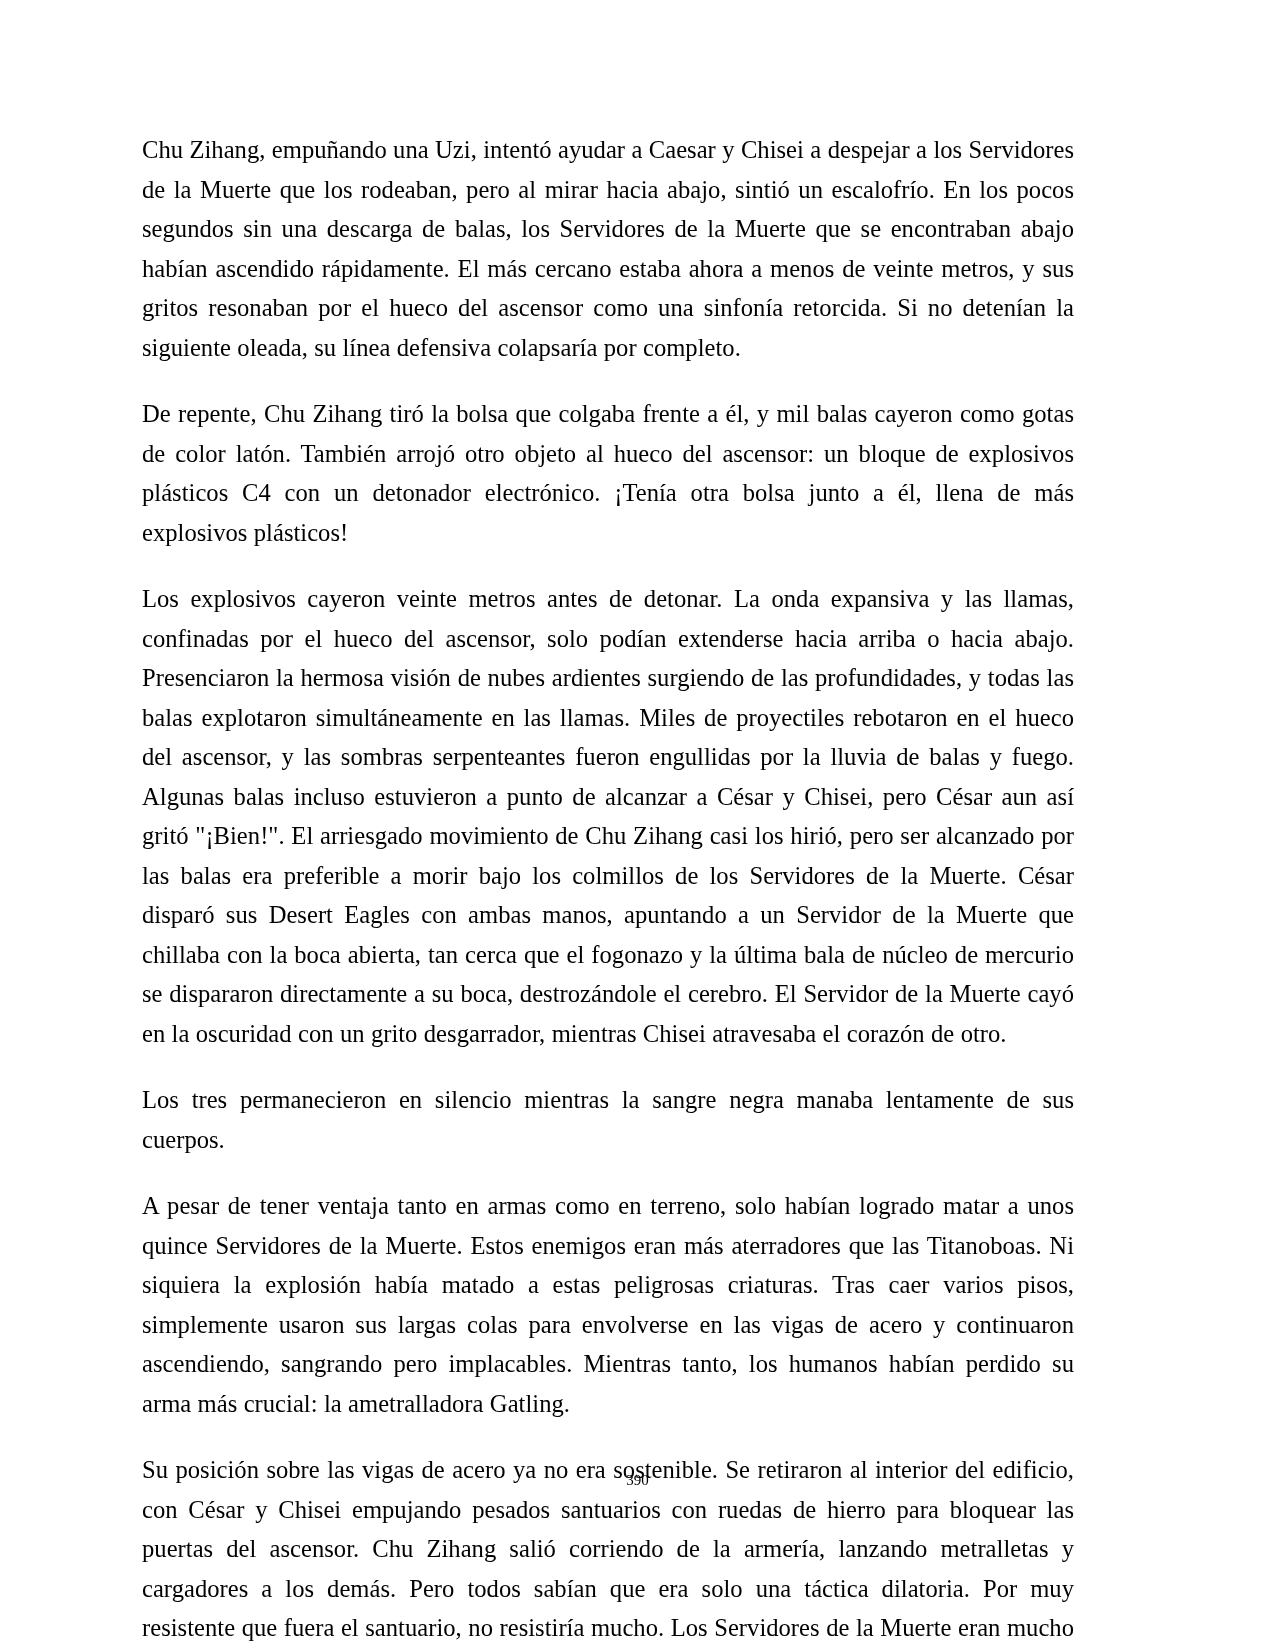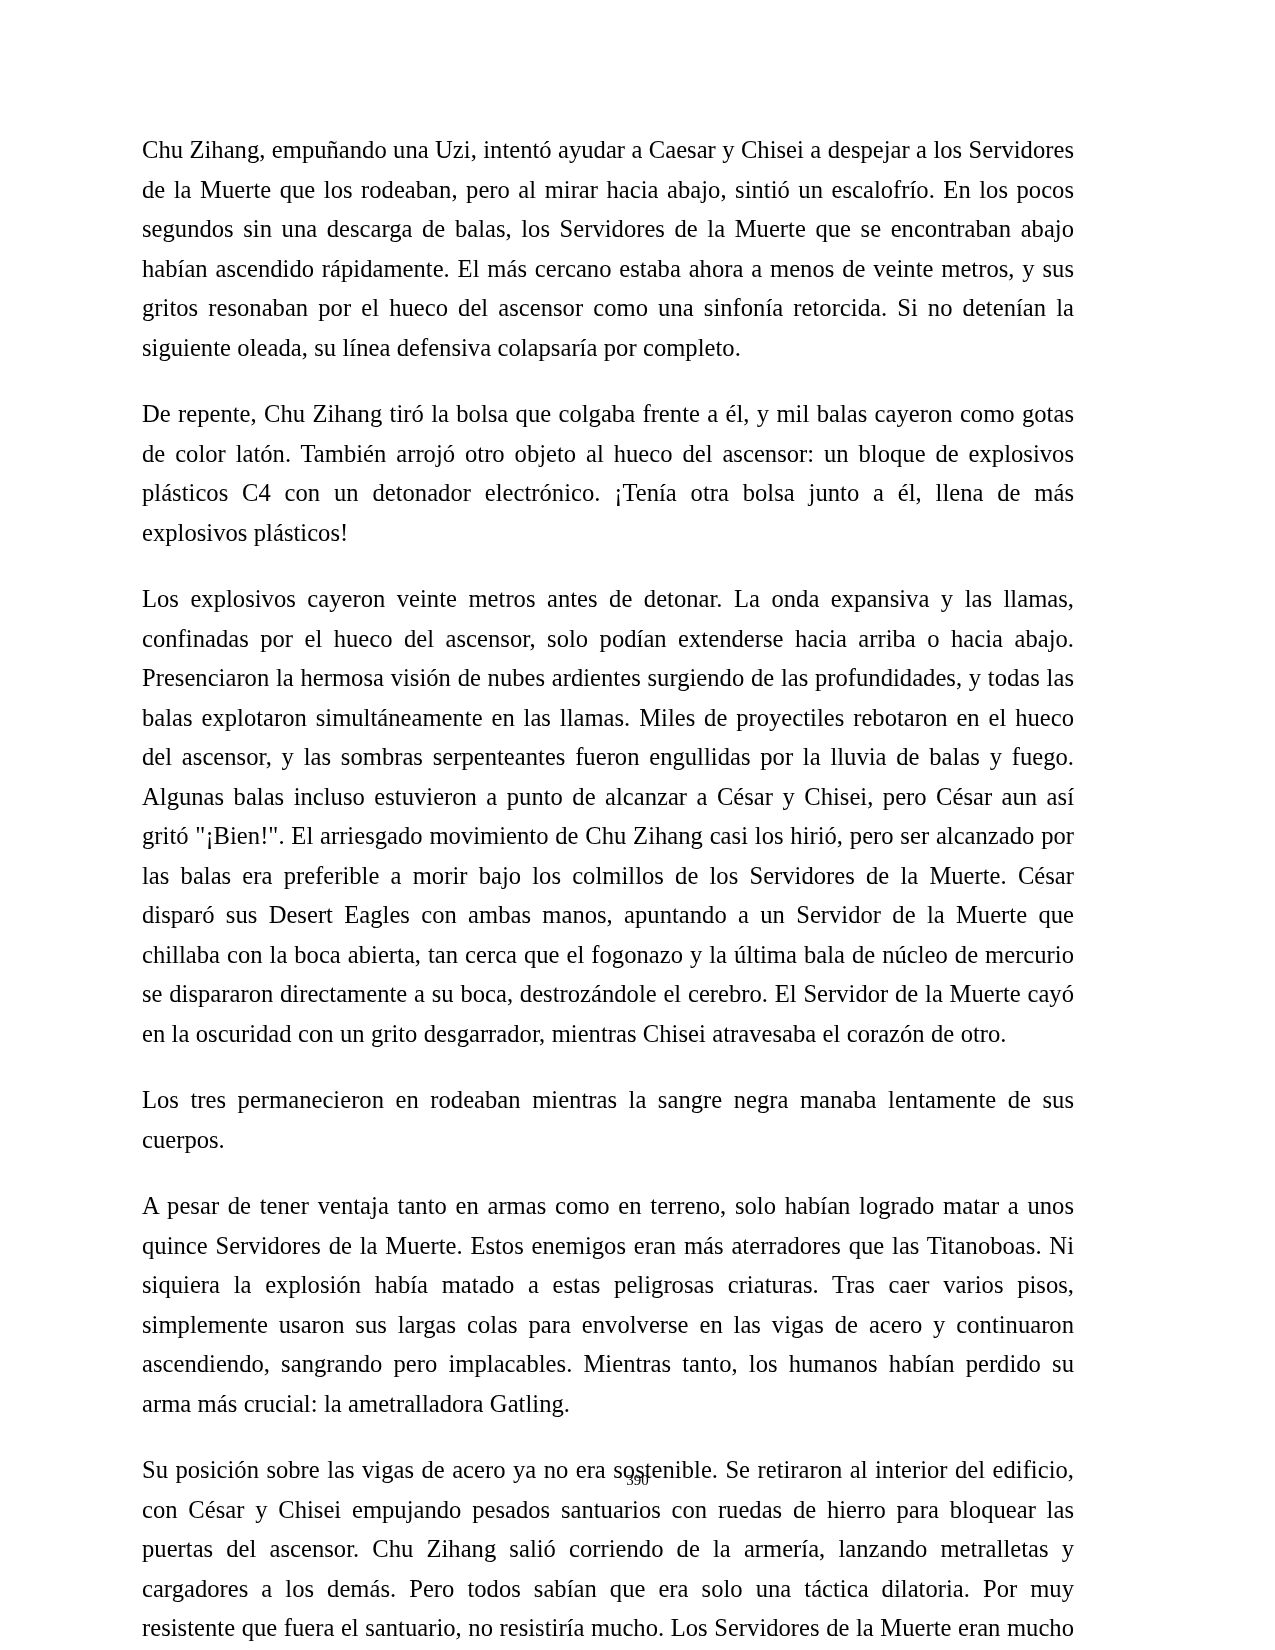--- a/index.html
+++ b/index.html
@@ -54,20 +54,20 @@
 </style>
 </head>
 <body>
 
 <div class="page">
 
   <div class="content">
     <p class="para">Chu Zihang, empuñando una Uzi, intentó ayudar a Caesar y Chisei a despejar a los Servidores de la Muerte que los rodeaban, pero al mirar hacia abajo, sintió un escalofrío. En los pocos segundos sin una descarga de balas, los Servidores de la Muerte que se encontraban abajo habían ascendido rápidamente. El más cercano estaba ahora a menos de veinte metros, y sus gritos resonaban por el hueco del ascensor como una sinfonía retorcida. Si no detenían la siguiente oleada, su línea defensiva colapsaría por completo.</p>
     <p class="para">De repente, Chu Zihang tiró la bolsa que colgaba frente a él, y mil balas cayeron como gotas de color latón. También arrojó otro objeto al hueco del ascensor: un bloque de explosivos plásticos C4 con un detonador electrónico. ¡Tenía otra bolsa junto a él, llena de más explosivos plásticos!</p>
     <p class="para">Los explosivos cayeron veinte metros antes de detonar. La onda expansiva y las llamas, confinadas por el hueco del ascensor, solo podían extenderse hacia arriba o hacia abajo. Presenciaron la hermosa visión de nubes ardientes surgiendo de las profundidades, y todas las balas explotaron simultáneamente en las llamas. Miles de proyectiles rebotaron en el hueco del ascensor, y las sombras serpenteantes fueron engullidas por la lluvia de balas y fuego. Algunas balas incluso estuvieron a punto de alcanzar a César y Chisei, pero César aun así gritó "¡Bien!". El arriesgado movimiento de Chu Zihang casi los hirió, pero ser alcanzado por las balas era preferible a morir bajo los colmillos de los Servidores de la Muerte. César disparó sus Desert Eagles con ambas manos, apuntando a un Servidor de la Muerte que chillaba con la boca abierta, tan cerca que el fogonazo y la última bala de núcleo de mercurio se dispararon directamente a su boca, destrozándole el cerebro. El Servidor de la Muerte cayó en la oscuridad con un grito desgarrador, mientras Chisei atravesaba el corazón de otro.</p>
-    <p class="para">Los tres permanecieron en rodeaban mientras la sangre negra manaba lentamente de sus cuerpos.</p>
+    <p class="para">Los tres permanecieron en silencio mientras la sangre negra manaba lentamente de sus cuerpos.</p>
     <p class="para">A pesar de tener ventaja tanto en armas como en terreno, solo habían logrado matar a unos quince Servidores de la Muerte. Estos enemigos eran más aterradores que las Titanoboas. Ni siquiera la explosión había matado a estas peligrosas criaturas. Tras caer varios pisos, simplemente usaron sus largas colas para envolverse en las vigas de acero y continuaron ascendiendo, sangrando pero implacables. Mientras tanto, los humanos habían perdido su arma más crucial: la ametralladora Gatling.</p>
     <p class="para">Su posición sobre las vigas de acero ya no era sostenible. Se retiraron al interior del edificio, con César y Chisei empujando pesados santuarios con ruedas de hierro para bloquear las puertas del ascensor. Chu Zihang salió corriendo de la armería, lanzando metralletas y cargadores a los demás. Pero todos sabían que era solo una táctica dilatoria. Por muy resistente que fuera el santuario, no resistiría mucho. Los Servidores de la Muerte eran mucho más fuertes que los humanos, capaces de mover cualquier cosa que la gente pudiera mover. Pronto irrumpirían en el salón de los murales y se darían un festín, con Chisei como plato principal, César y Chu Zihang</p>
   </div>
 
   <div class="page-number">390</div>
 
 </div>
 
 </body></html>

